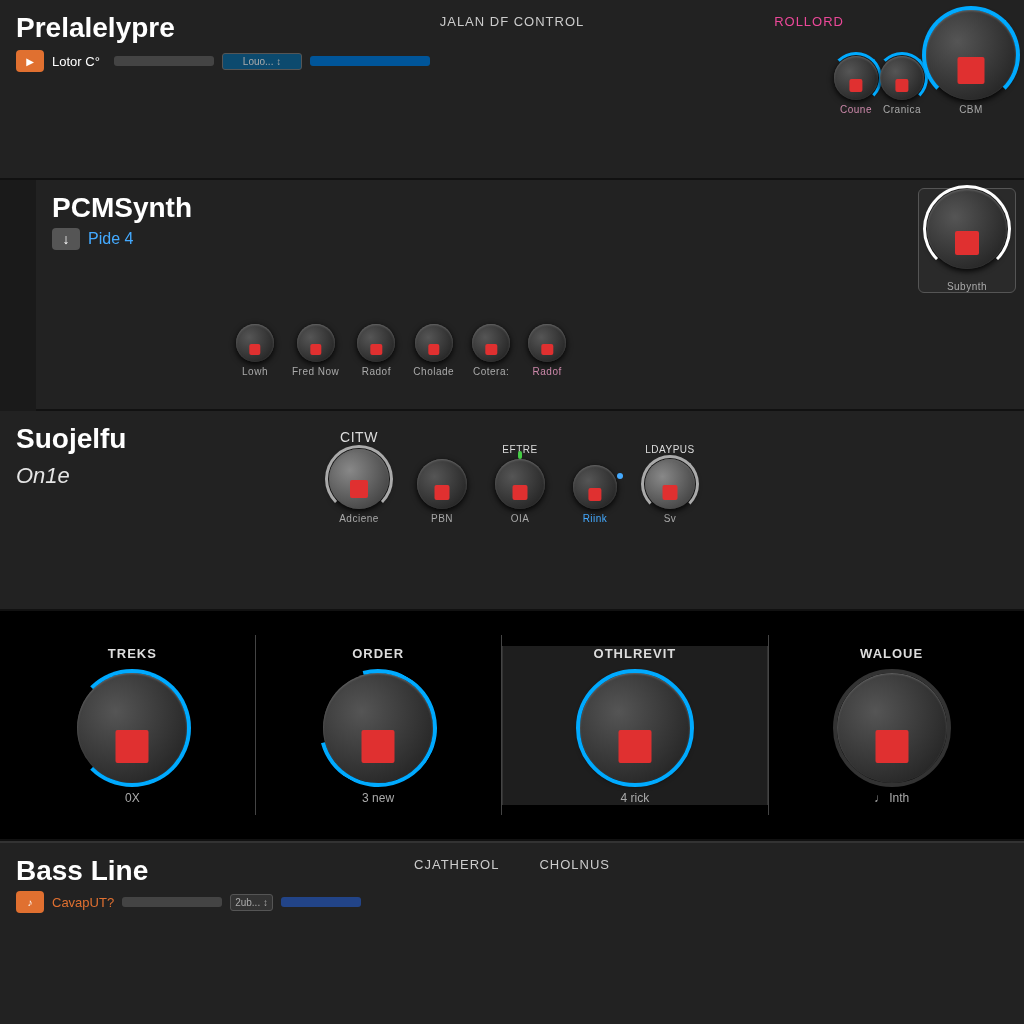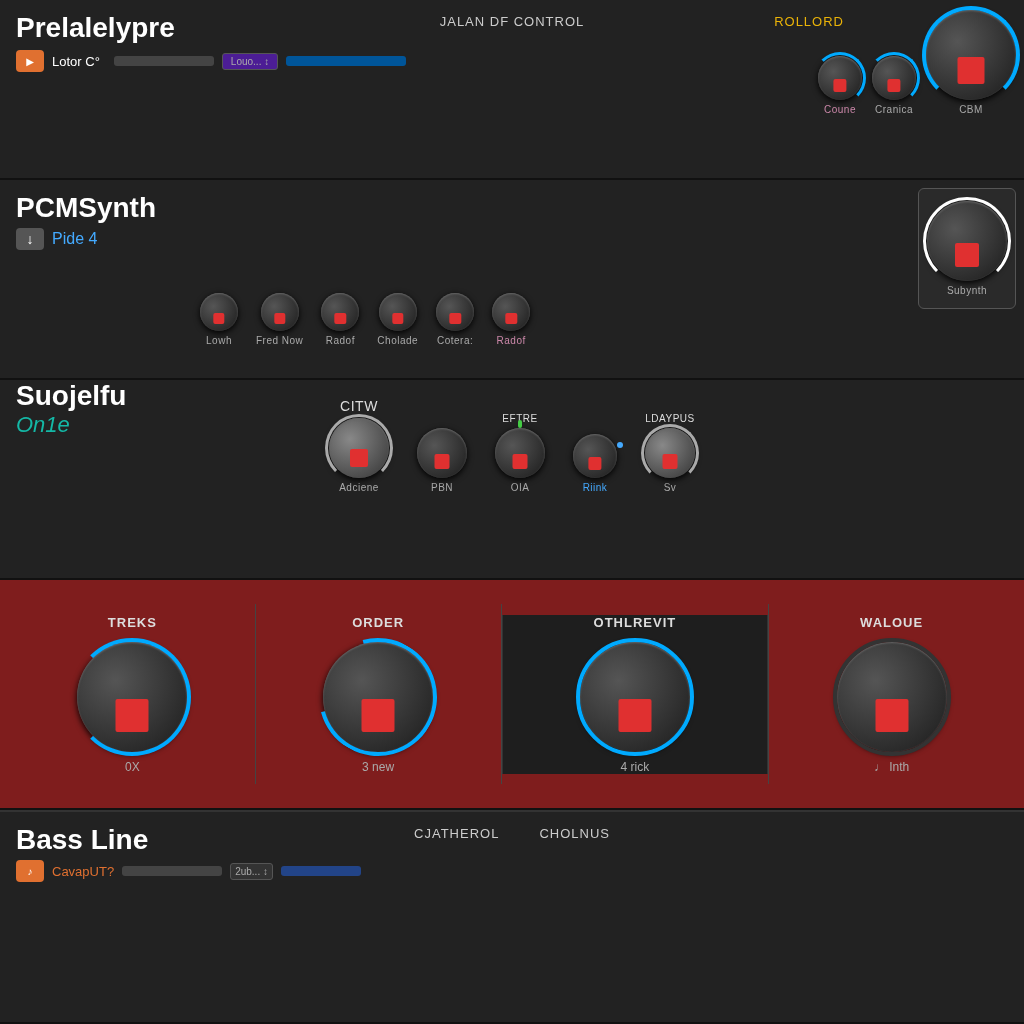--- a/index.html
+++ b/index.html
@@ -102,25 +102,25 @@
       margin-right: 6px;
     }
     #sec1 .bar {
       background: #444;
       height: 10px;
       border-radius: 3px;
       flex: 1;
       max-width: 100px;
     }
     #sec1 .dropdown {
-      background: #4c1d95;
+      background: #0c4a6e;
       border: 1px solid #555;
       color: #aaa;
       font-size: 10px;
-      padding: 2px 8px;
+      padding: 2px 20px;
       border-radius: 3px;
     }
     #sec1 .bar-blue {
       background: #005599;
       height: 10px;
       border-radius: 3px;
       flex: 1;
       max-width: 120px;
     }
     #sec1 .center-label {
@@ -131,38 +131,39 @@
       font-size: 13px;
       color: #ccc;
       letter-spacing: 1px;
       white-space: nowrap;
     }
     #sec1 .rollord-label {
       position: absolute;
       top: 14px;
       right: 180px;
       font-size: 13px;
-      color: #eab308;
+      color: #ec4899;
       letter-spacing: 1px;
     }
     #sec1 .knobs-row {
       position: absolute;
       right: 8px;
       top: 10px;
       display: flex;
-      gap: 10px;
+      gap: 2px;
       align-items: flex-end;
     }
     #sec1 .big-knob .knob { width: 80px; height: 80px; }
     #sec1 .small-knob .knob { width: 44px; height: 44px; }
 
     
     #sec2 {
-      height: 200px;
+      height: 231px;
       padding: 12px 16px;
+      margin-left: 36px;
     }
     #sec2 .title {
       font-size: 28px;
       font-weight: bold;
       color: #fff;
     }
     #sec2 .row1 {
       display: flex;
       align-items: center;
       gap: 8px;
@@ -201,67 +202,68 @@
       right: 8px;
       top: 8px;
       display: flex;
       gap: 0;
       align-items: flex-end;
     }
     #sec2 .subynth-box {
       background: #2a2a2a;
       border: 1px solid #555;
       border-radius: 6px;
-      padding: 12px 8px;
+      padding: 0 8px;
       display: flex;
       flex-direction: column;
       align-items: center;
-      gap: 4px;
+      gap: 12px;
     }
     #sec2 .knobs-row {
       position: absolute;
       left: 200px;
       bottom: 32px;
       display: flex;
       gap: 18px;
       align-items: flex-end;
     }
     #sec2 .sm-knob .knob { width: 38px; height: 38px; }
 
     
     #sec3 {
       height: 200px;
-      padding: 0 16px;
+      padding: 12px 16px;
     }
     #sec3 .title {
       font-size: 28px;
       font-weight: bold;
       color: #fff;
     }
     #sec3 .subtitle {
       font-size: 22px;
-      color: #14b8a6;
+      color: #e5e5e5;
       font-style: italic;
+      margin-top: 8px;
     }
     #sec3 .knobs-row {
       position: absolute;
       left: 50%;
       top: 18px;
       transform: translateX(-50%);
       display: flex;
       gap: 28px;
       align-items: flex-end;
     }
     #sec3 .md-knob .knob { width: 54px; height: 54px; }
     #sec3 .sm-knob .knob { width: 44px; height: 44px; }
 
     
     #sec4 {
       height: 230px;
-      background: #7f1d1d;
+      background: #000000;
       display: flex;
       align-items: center;
       justify-content: center;
       padding: 0 10px;
     }
     #sec4 .big-knob-wrap {
       display: flex;
       flex-direction: column;
       align-items: center;
       gap: 8px;

